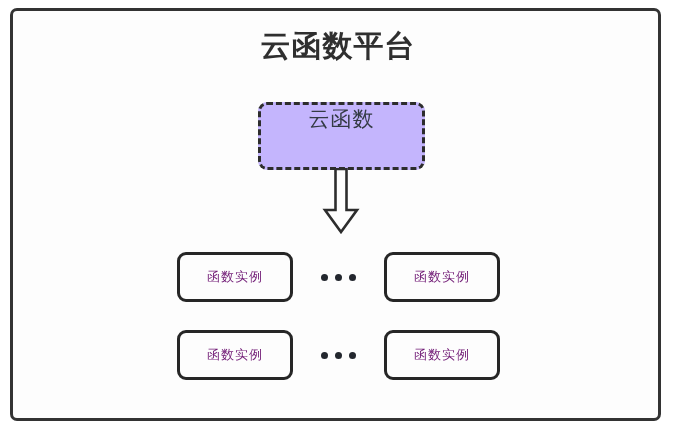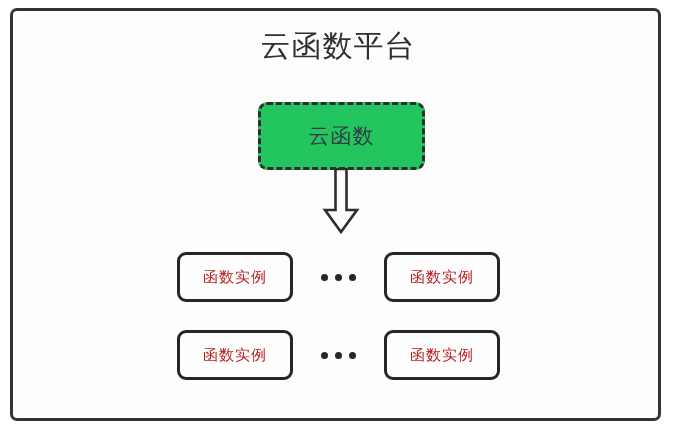--- a/index.html
+++ b/index.html
@@ -36,40 +36,40 @@
   }
 
   
   #platform-title {
     position: absolute;
     left: 0;
     top: 26px;
     width: 676px;
     text-align: center;
     font-size: 30px;
-    font-weight: normal;
+    font-weight: bold;
     color: #2f2f2f;
     letter-spacing: 1px;
     line-height: 40px;
     white-space: nowrap;
   }
 
   
   #cloud-function-box {
     position: absolute;
     left: 258px;
     top: 102px;
     width: 167px;
     height: 68px;
     box-sizing: border-box;
     border: 3px dashed #2d2d2d;
     border-radius: 9px;
-    background: #22c55e;
+    background: #c4b5fd;
     display: flex;
-    align-items: center;
+    align-items: flex-start;
     justify-content: center;
   }
   #cloud-function-box .box-label {
     font-size: 21px;
     color: #333a44;
     letter-spacing: 1px;
     white-space: nowrap;
   }
 
   
@@ -100,22 +100,22 @@
     border: 3px solid #262626;
     border-radius: 9px;
     background: #fdfdfd;
     display: flex;
     align-items: center;
     justify-content: center;
   }
   .instance-box.left  { left: 177px; }
   .instance-box.right { left: 384px; }
   .instance-box .box-label {
-    font-size: 15px;
-    color: #b91c1c;
+    font-size: 13px;
+    color: #701a75;
     letter-spacing: 1px;
     white-space: nowrap;
   }
 
   .ellipsis {
     position: absolute;
     left: 300px;
     top: 0;
     width: 76px;
     height: 50px;

